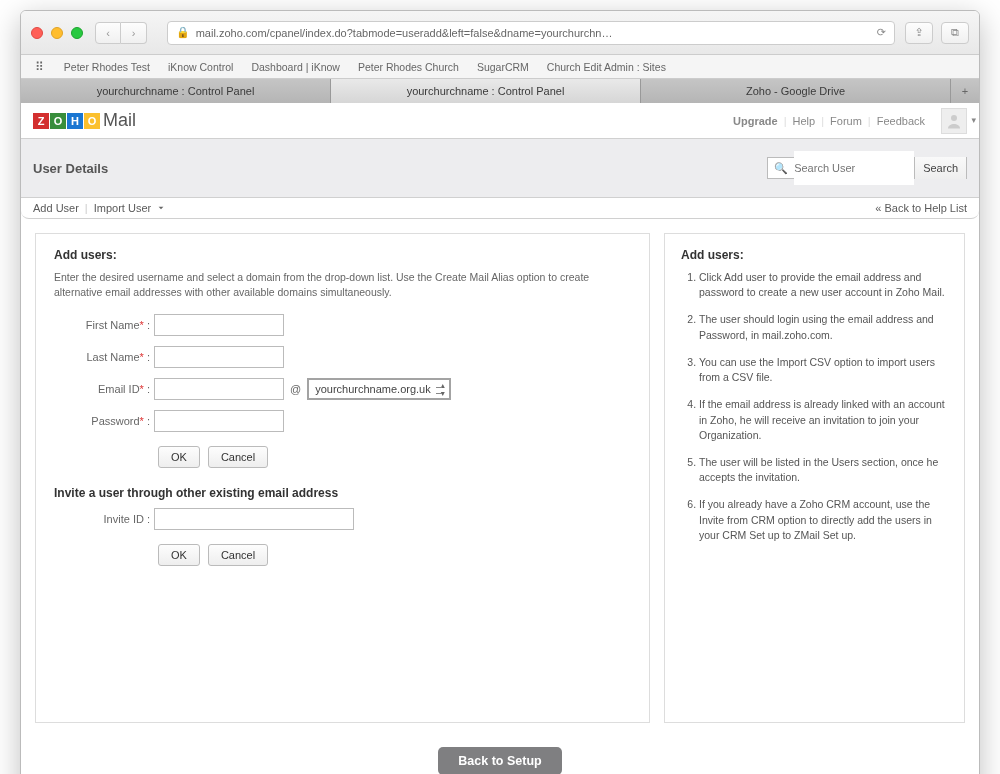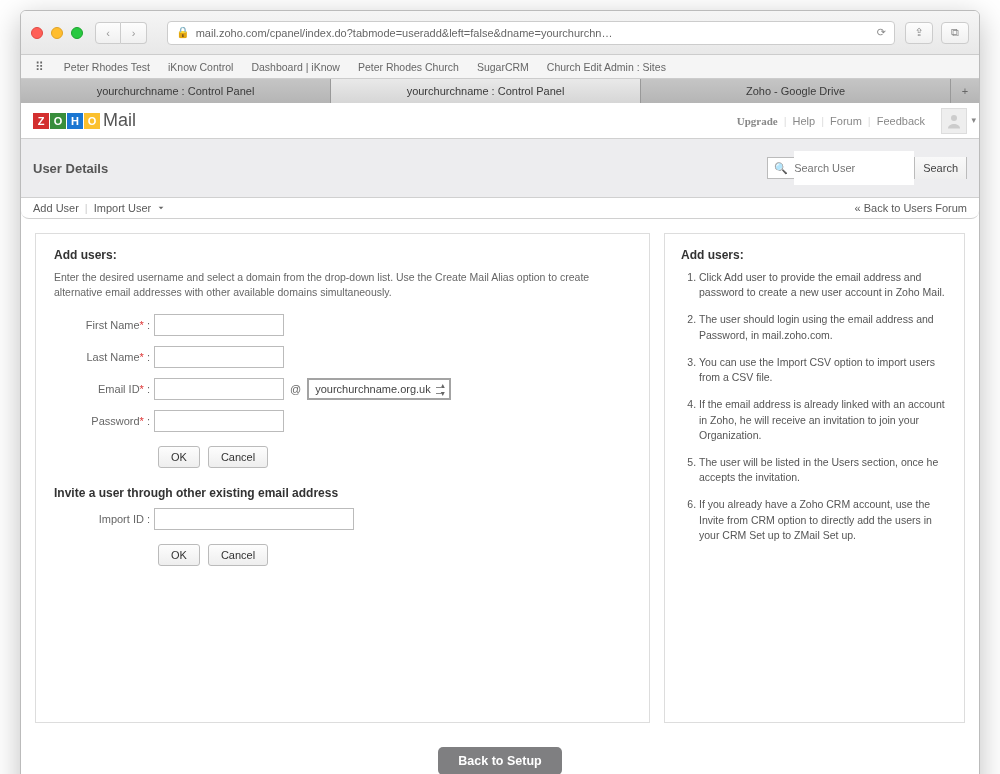--- a/index.html
+++ b/index.html
@@ -91,21 +91,21 @@
     padding:0 12px;
   }
   .logo { display:flex; align-items:center; gap:1px; }
   .logo-box { width:16px; height:16px; display:inline-flex; align-items:center; justify-content:center; color:#fff; font-weight:bold; font-size:11px;}
   .lz{background:#d32f2f;} .lo1{background:#388e3c;} .lh{background:#1976d2;} .lo2{background:#fbc02d;}
   .logo-mail { font-size:18px; color:#555; margin-left:2px; }
   .top-links {
     margin-left:auto; display:flex; align-items:center; gap:6px;
     font-size:11px; color:#888;
   }
-  .top-links .upgrade { font-weight:bold; color:#333;font-family:Liberation Serif, serif; }
+  .top-links .upgrade { font-weight:bold; color:#333; }
   .top-links .sep { color:#ddd; }
   .top-links .lnk { color:#888; }
   .avatar-box {
     width:26px; height:26px; background:#eee;
     border:1px solid #ddd; margin-left:10px;
     position:relative;
     display:flex; align-items:center; justify-content:center; color:#ccc;
   }
   .avatar-box::after {
     content:"▾"; position:absolute; right:-10px; top:6px; font-size:9px; color:#888;
@@ -303,21 +303,21 @@
 
   <div class="actions-row">
     <a href="#">Add User</a>
     <span class="divider">|</span>
     <a href="#" class="import">
       <span>Import User</span>
       <svg class="small-arrow" viewBox="0 0 10 10">
           <path d="M1 3l4 4 4-4z" fill="#666"></path>
         </svg>
     </a>
-    <a href="#" class="back">Back to Users Forum</a>
+    <a href="#" class="back">Back to Help List</a>
   </div>
 
   <div class="main-area">
 
     <div class="panel left-panel">
       <div class="panel-heading">Add users:</div>
       <div class="panel-desc">Enter the desired username and select a domain from the drop-down list. Use the Create Mail Alias option to create alternative email addresses with other available domains simultaneously.</div>
 
       <div class="form-row">
         <div class="form-label"><span>First Name</span><span class="req">*</span> :</div>
@@ -342,21 +342,21 @@
       </div>
 
       <div class="btn-row">
         <button class="btn">OK</button>
         <button class="btn">Cancel</button>
       </div>
 
       <div class="sub-heading">Invite a user through other existing email address</div>
 
       <div class="form-row">
-        <div class="form-label">Import ID :</div>
+        <div class="form-label">Invite ID :</div>
         <input class="form-input wide" type="text" style="">
       </div>
       <div class="btn-row">
         <button class="btn">OK</button>
         <button class="btn">Cancel</button>
       </div>
     </div>
 
     <div class="panel right-panel">
       <div class="panel-heading">Add users:</div>

